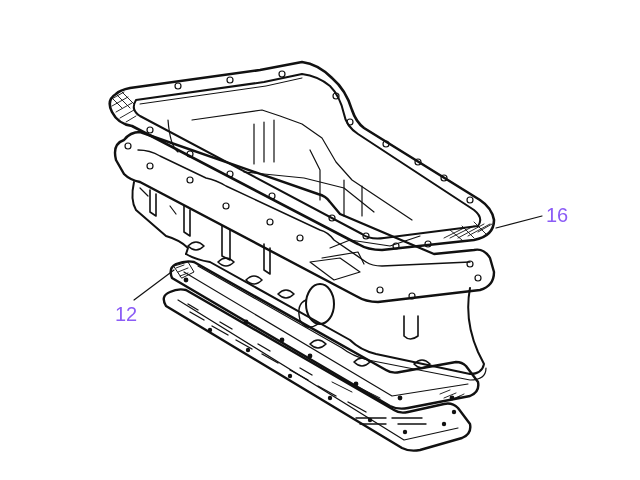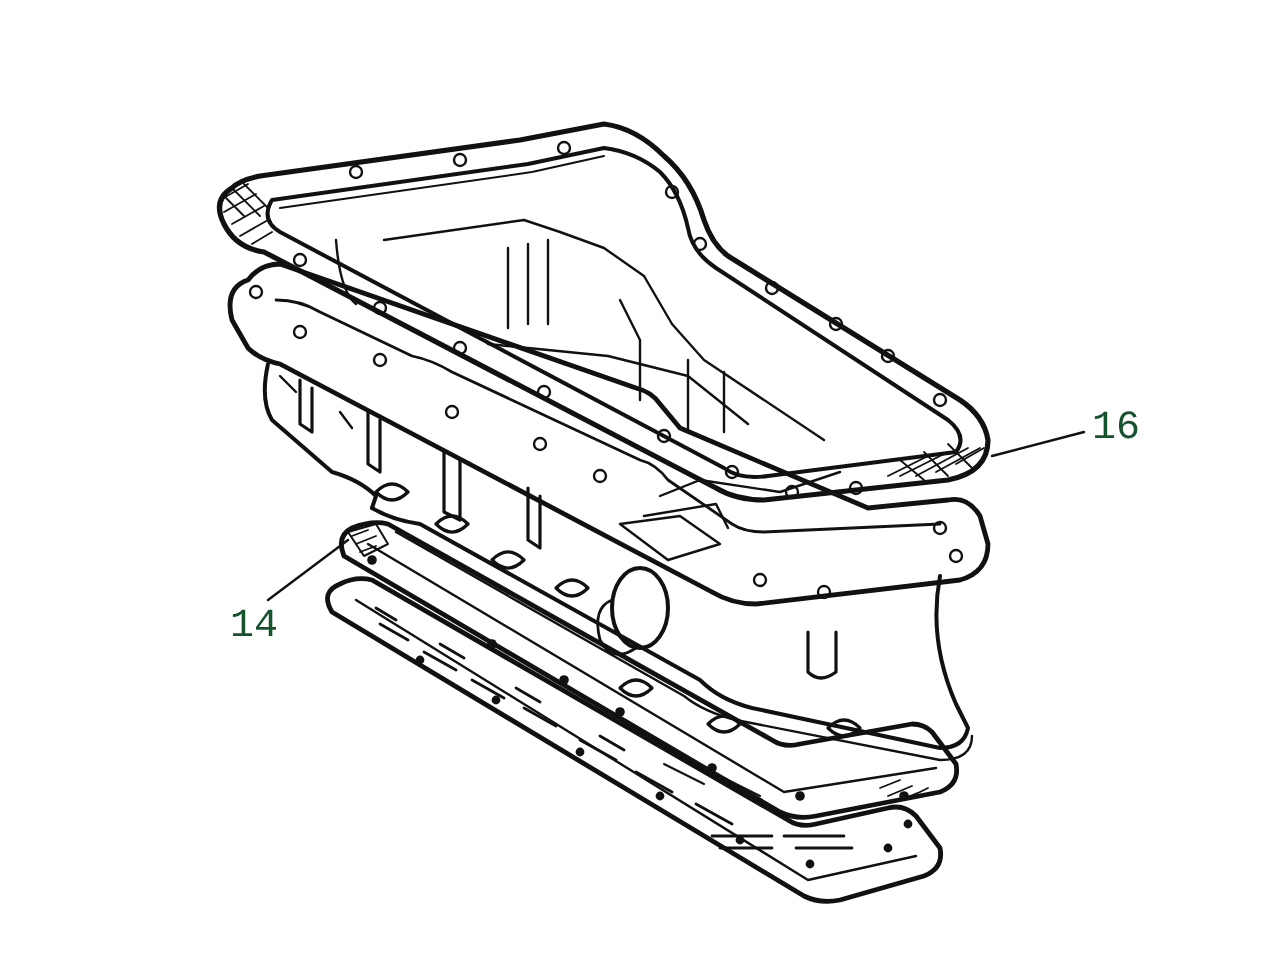--- a/index.html
+++ b/index.html
@@ -1,18 +1,18 @@
 <!DOCTYPE html>
 <html><head>
 <meta charset="utf-8">
 <style>
   html, body { margin: 0; padding: 0; background: #ffffff; }
   .canvas { position: relative; width: 640px; height: 480px; background: #ffffff; overflow: hidden; }
   svg.art { position: absolute; left: 0; top: 0; width: 640px; height: 480px; }
-  .callout { position: absolute; font-family: Liberation Mono, monospace; font-size: 20px; color: #14532d; line-height: 1; }
+  .callout { position: absolute; font-family: Liberation Sans, sans-serif; font-size: 20px; color: #8b5cf6; line-height: 1; }
   .callout-16 { left: 546px; top: 205px; }
   .callout-14 { left: 115px; top: 304px; }
 </style>
 </head>
 <body>
 
 <div class="canvas">
   <svg class="art" viewBox="0 0 640 480" fill="none" stroke="#111" stroke-linejoin="round" stroke-linecap="round">
 
     <g>
@@ -143,14 +143,14 @@
       <path d="M310 150 l10 20 l0 30 M344 180 l0 36 M362 186 l0 30" stroke-width="1.2"></path>
     </g>
 
     <g stroke-width="1.2">
       <line x1="542" y1="216" x2="496" y2="228"></line>
       <line x1="134" y1="300" x2="174" y2="270"></line>
     </g>
   </svg>
 
   <div class="callout callout-16">16</div>
-  <div class="callout callout-14">14</div>
+  <div class="callout callout-14">12</div>
 </div>
 
 </body></html>

